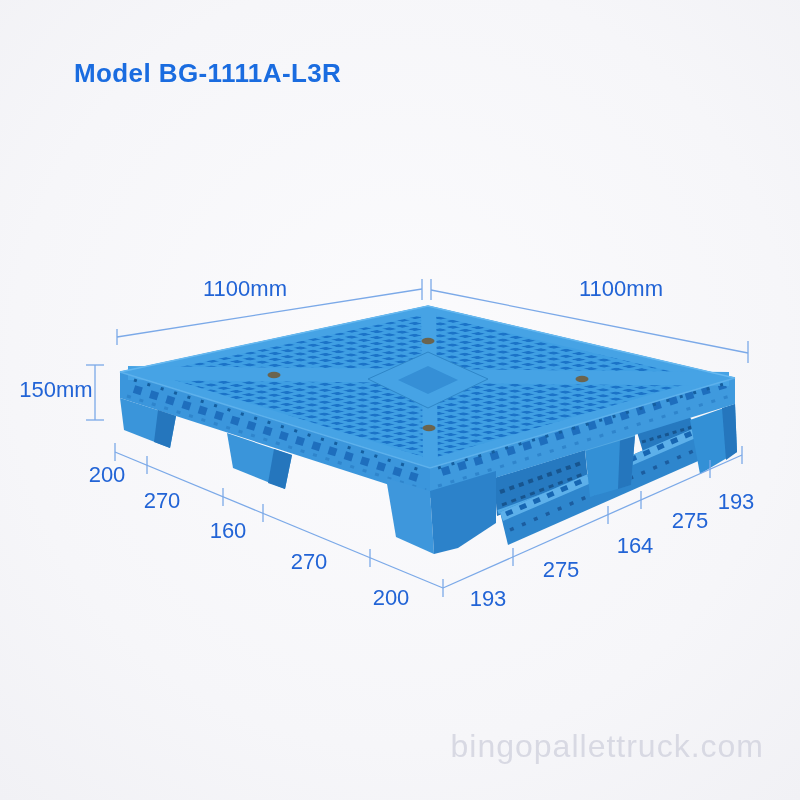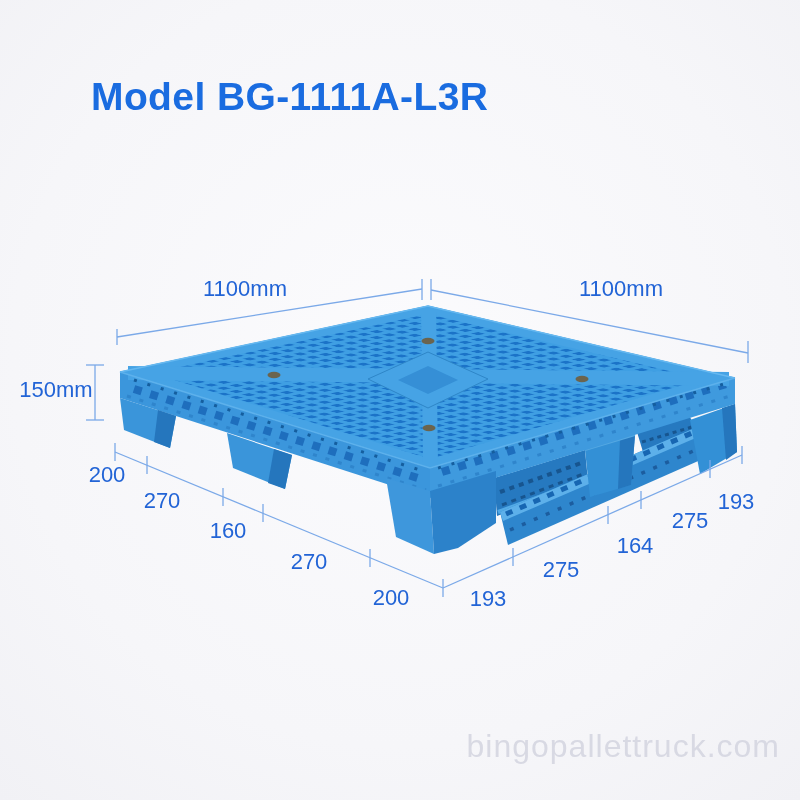--- a/index.html
+++ b/index.html
@@ -4,26 +4,26 @@
 <style>
   html,body{margin:0;padding:0;}
   body{
     width:800px;height:800px;
     font-family:"Liberation Sans", sans-serif;
     background:radial-gradient(circle at 50% 45%, #fbfbfd 0%, #f6f6f9 65%, #f1f1f5 100%);
     position:relative;overflow:hidden;
   }
   .stage{position:absolute;inset:0;width:800px;height:800px;}
   .title{
-    position:absolute;left:74px;top:58px;margin:17px;
-    font-size:39px;font-weight:bold;letter-spacing:.4px;
+    position:absolute;left:74px;top:58px;margin:0;
+    font-size:26px;font-weight:bold;letter-spacing:.4px;
     color:#1a6ce0;white-space:nowrap;
   }
   .watermark{
-    position:absolute;right:20px;top:728px;
+    position:absolute;right:36px;top:728px;
     font-size:32px;font-weight:500;letter-spacing:1px;
     color:#d8d9e3;white-space:nowrap;
   }
   svg{position:absolute;left:0;top:0;}
   .dim-line{stroke:#7ba9e8;stroke-width:1.3;fill:none;}
   .dim-text{fill:#2264d6;font-size:22px;font-family:"Liberation Sans",sans-serif;}
 </style>
 </head>
 <body>
 

